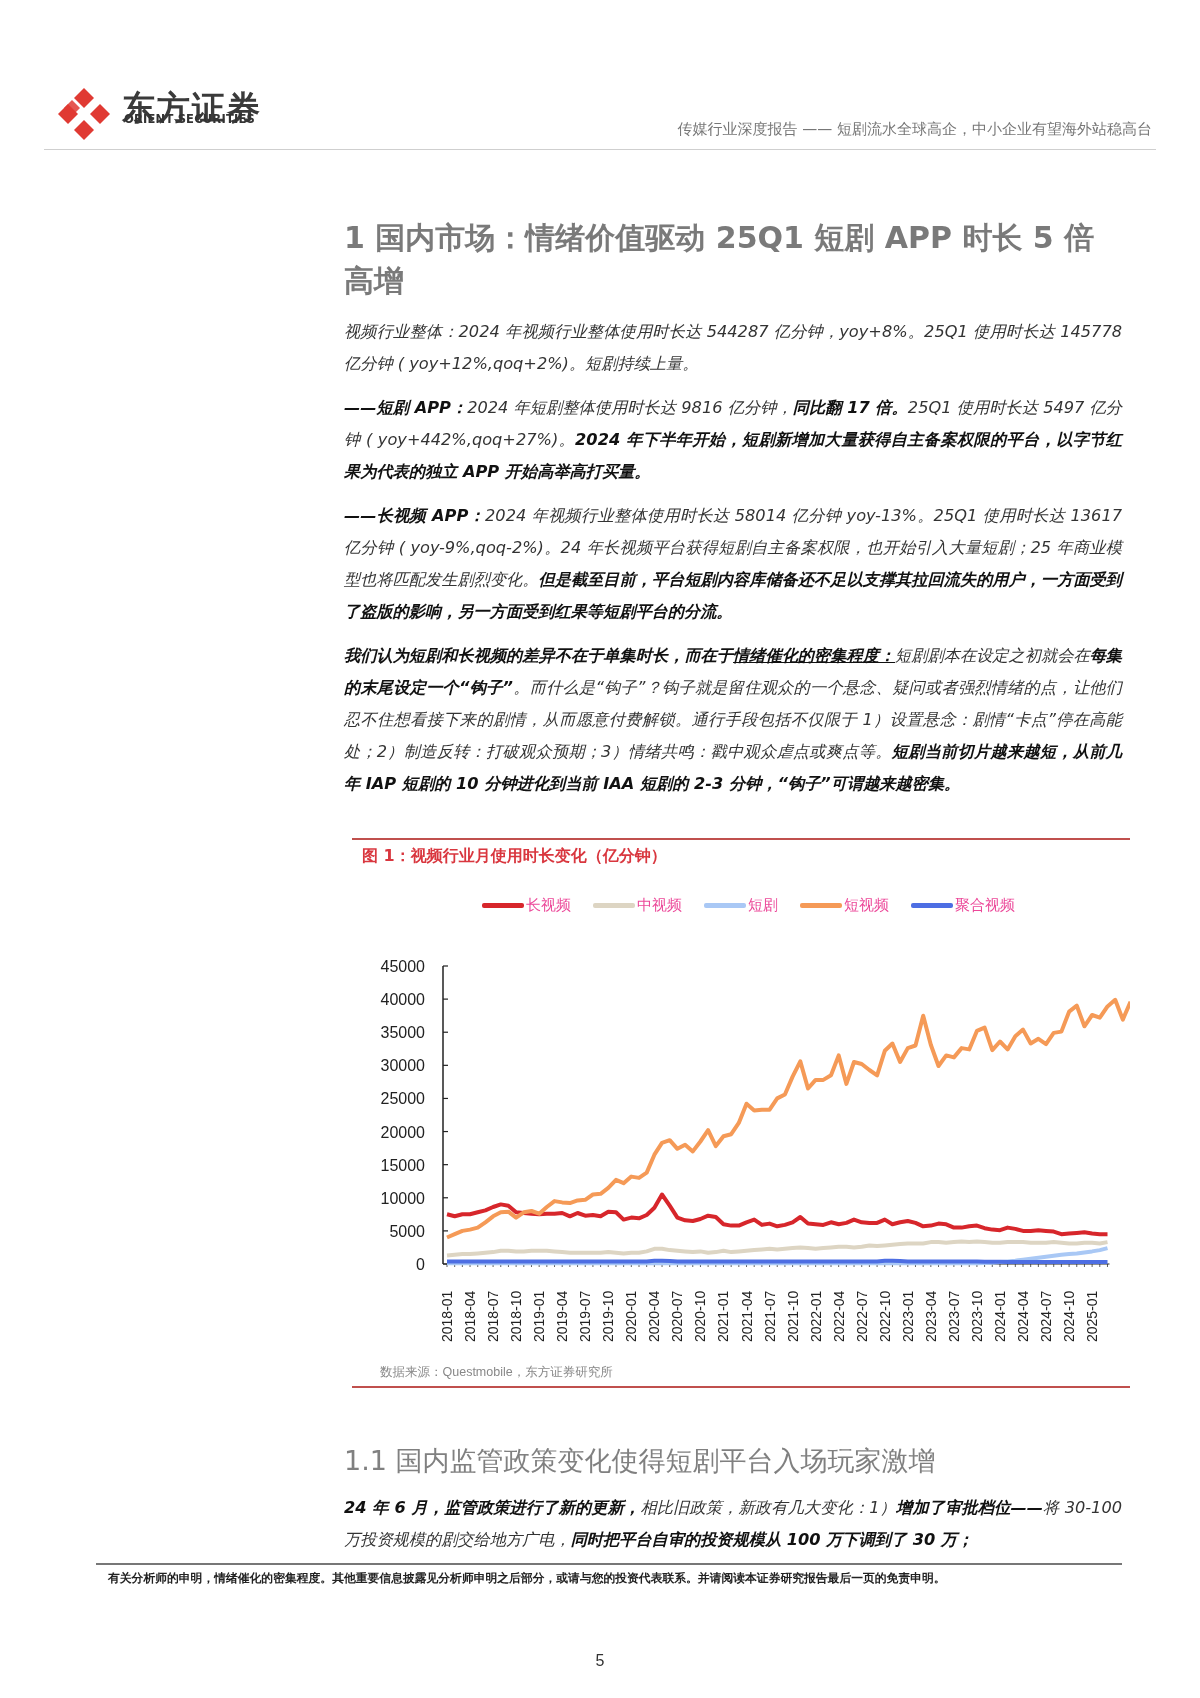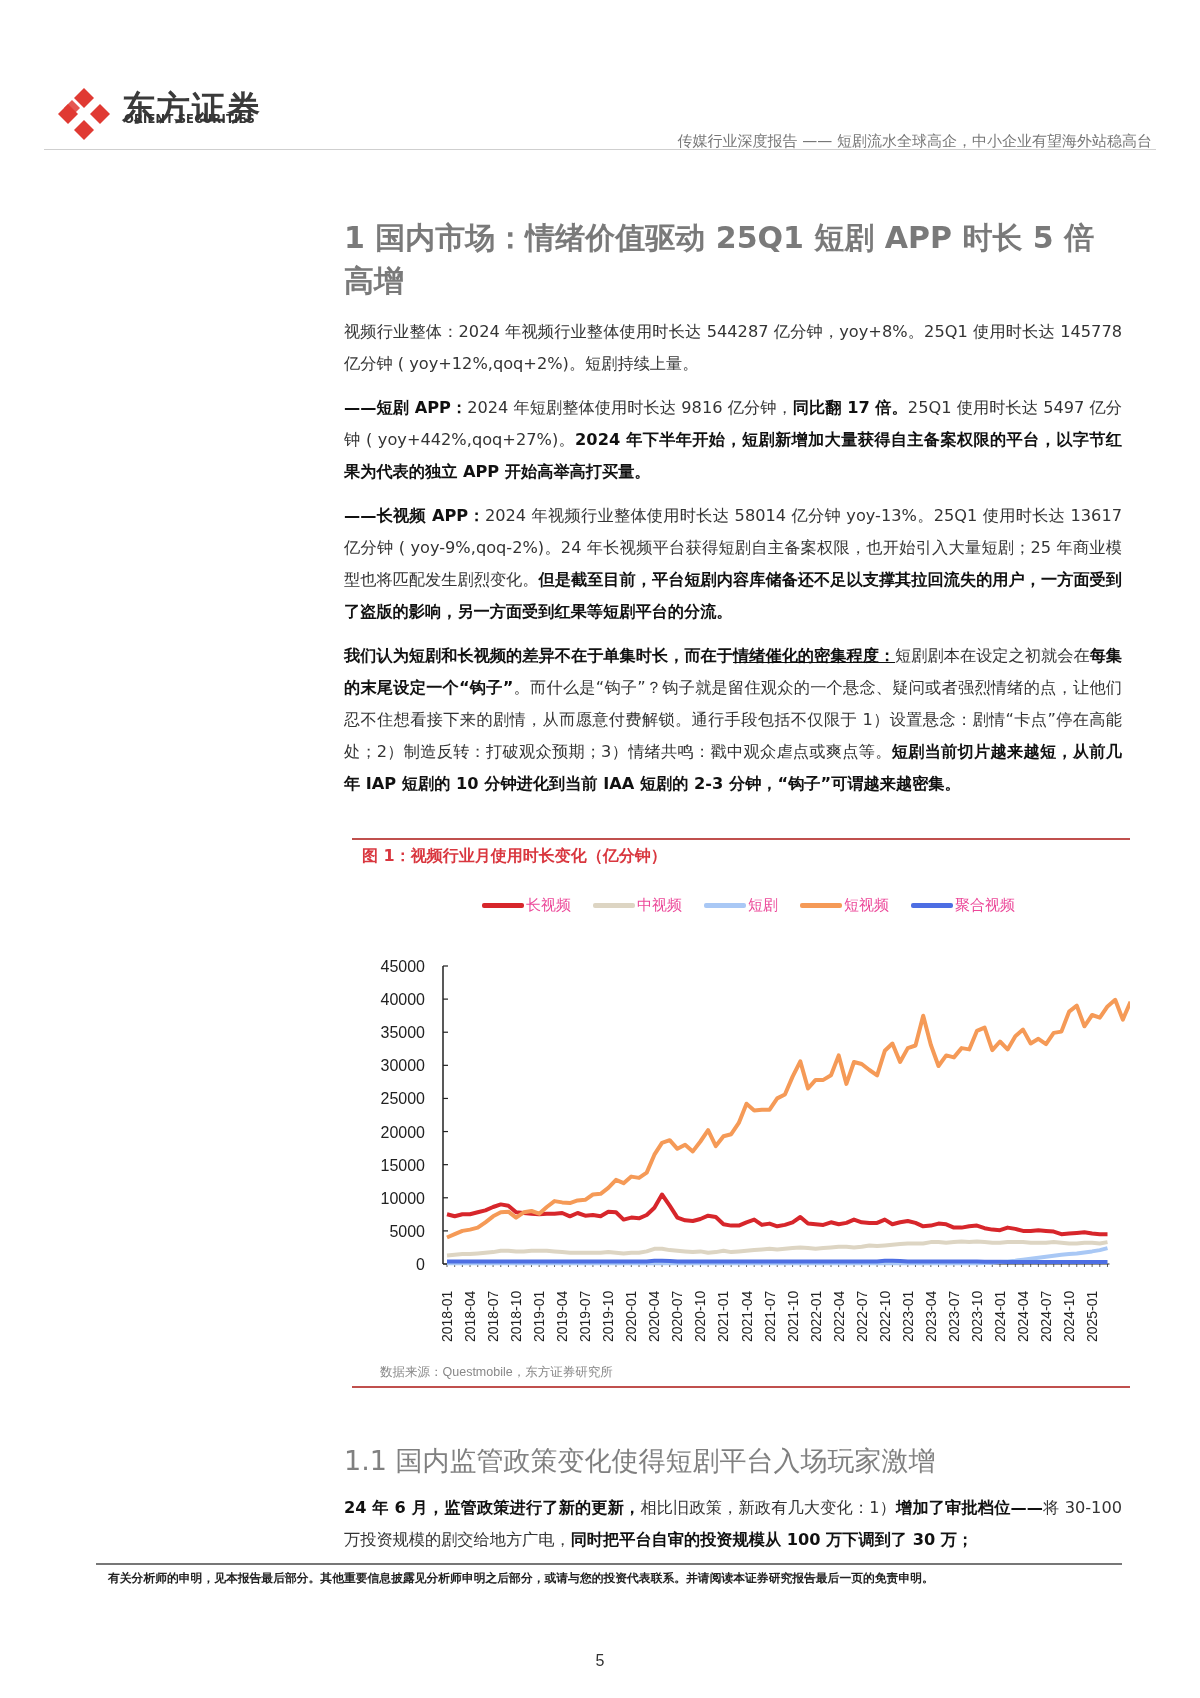--- a/index.html
+++ b/index.html
@@ -2,25 +2,25 @@
 <html><head>
 <meta charset="utf-8">
 <style>
   html, body { margin:0; padding:0; background:#ffffff; }
   body { width:1200px; height:1698px; position:relative; font-family:"Liberation Sans","DejaVu Sans",sans-serif; color:#222; overflow:hidden; }
   .header { position:absolute; left:44px; top:70px; width:1112px; height:80px;text-align:right; }
   .logo { position:absolute; left:12px; top:12px; width:260px; height:60px; }
   .logo-mark { position:absolute; left:0; top:4px; width:56px; height:56px; }
   .logo-cn { position:absolute; left:66px; top:4px; font-size:33px; font-weight:bold; color:#3a3a3a; letter-spacing:2px; font-family:"DejaVu Sans",sans-serif; }
   .logo-en { position:absolute; left:68px; top:30px; font-size:11.5px; font-weight:bold; color:#333; letter-spacing:0.2px; font-family:"DejaVu Sans",sans-serif; }
-  .header-title { position:absolute; right:4px; top:62px; font-size:15px; color:#777; font-family:"DejaVu Sans",sans-serif; }
+  .header-title { position:absolute; right:4px; top:50px; font-size:15px; color:#777; font-family:"DejaVu Sans",sans-serif; }
   .header-rule { position:absolute; left:0; top:79px; width:1112px; height:1px; background:#cfcfcf; }
   .content { position:absolute; left:344px; width:778px; }
   .h1 { top:216px; font-size:30px; font-weight:bold; color:#7a7a7a; line-height:43px; font-family:"DejaVu Sans",sans-serif; }
-  p.para { margin:0; font-size:16.2px; line-height:32px; color:#333; font-family:"DejaVu Sans",sans-serif; text-align:justify; }
+  p.para { margin:0; font-size:16.2px; line-height:32px; color:#333; font-family:"DejaVu Sans",sans-serif; text-align:justify;font-style:italic; }
   .b { font-weight:bold; color:#111; }
   .u { text-decoration:underline; }
   .fig { position:absolute; left:352px; top:838px; width:778px; }
   .fig-top-rule { position:absolute; left:0; top:0; width:778px; height:2px; background:#c0504d; }
   .fig-title { position:absolute; left:10px; top:8px; font-size:16px; color:#d9363e; font-weight:bold; font-family:"DejaVu Sans",sans-serif;text-align:right; }
   .legend { position:absolute; top:58px; left:130px; display:flex; gap:22px; font-size:15px; color:#ec4899; font-family:"DejaVu Sans",sans-serif; }
   .legend-item { display:flex; align-items:center; gap:2px; }
   .legend-swatch { width:42px; height:5px; border-radius:2px; }
   .chart-svg { position:absolute; left:0; top:80px; }
   .fig-source { position:absolute; left:28px; top:526px; font-size:12.5px; color:#888; font-family:Liberation Sans, sans-serif; }
@@ -241,14 +241,14 @@
 </div>
 
 <div class="h2">1.1 国内监管政策变化使得短剧平台入场玩家激增</div>
 <div class="content" style="top:1492px;">
   <p class="para">
     <span class="b">24 年 6 月，监管政策进行了新的更新，</span><span>相比旧政策，新政有几大变化：1）</span><span class="b">增加了审批档位——</span><span>将 30-100 万投资规模的剧交给地方广电，</span><span class="b">同时把平台自审的投资规模从 100 万下调到了 30 万；</span>
   </p>
 </div>
 
 <div class="footer-rule"></div>
-<div class="footer-note">有关分析师的申明，见本报告最后部分。其他重要信息披露见分析师申明之后部分，或请与您的投资代表联系。并请阅读本证券研究报告最后一页的免责申明。</div>
+<div class="footer-note">有关分析师的申明，情绪催化的密集程度。其他重要信息披露见分析师申明之后部分，或请与您的投资代表联系。并请阅读本证券研究报告最后一页的免责申明。</div>
 <div class="page-num">5</div>
 
 </body></html>

